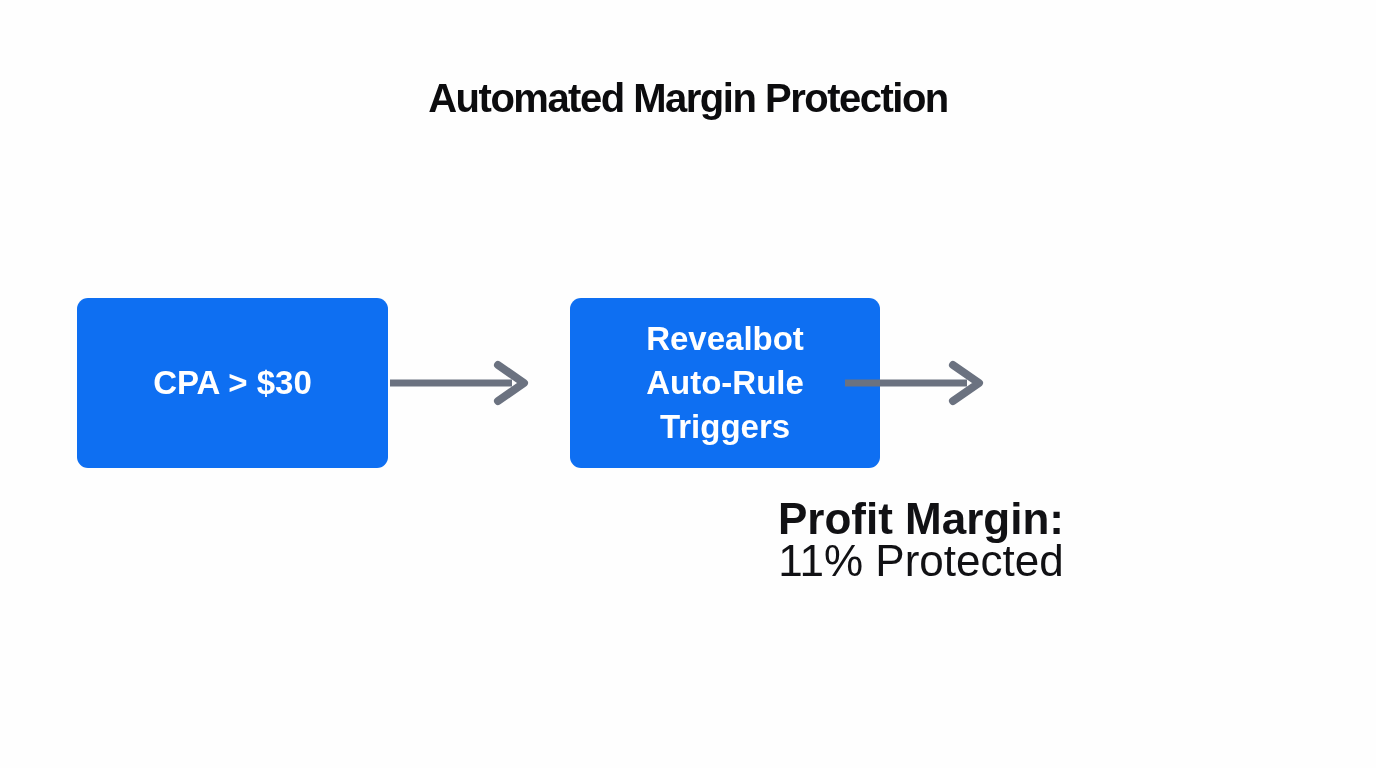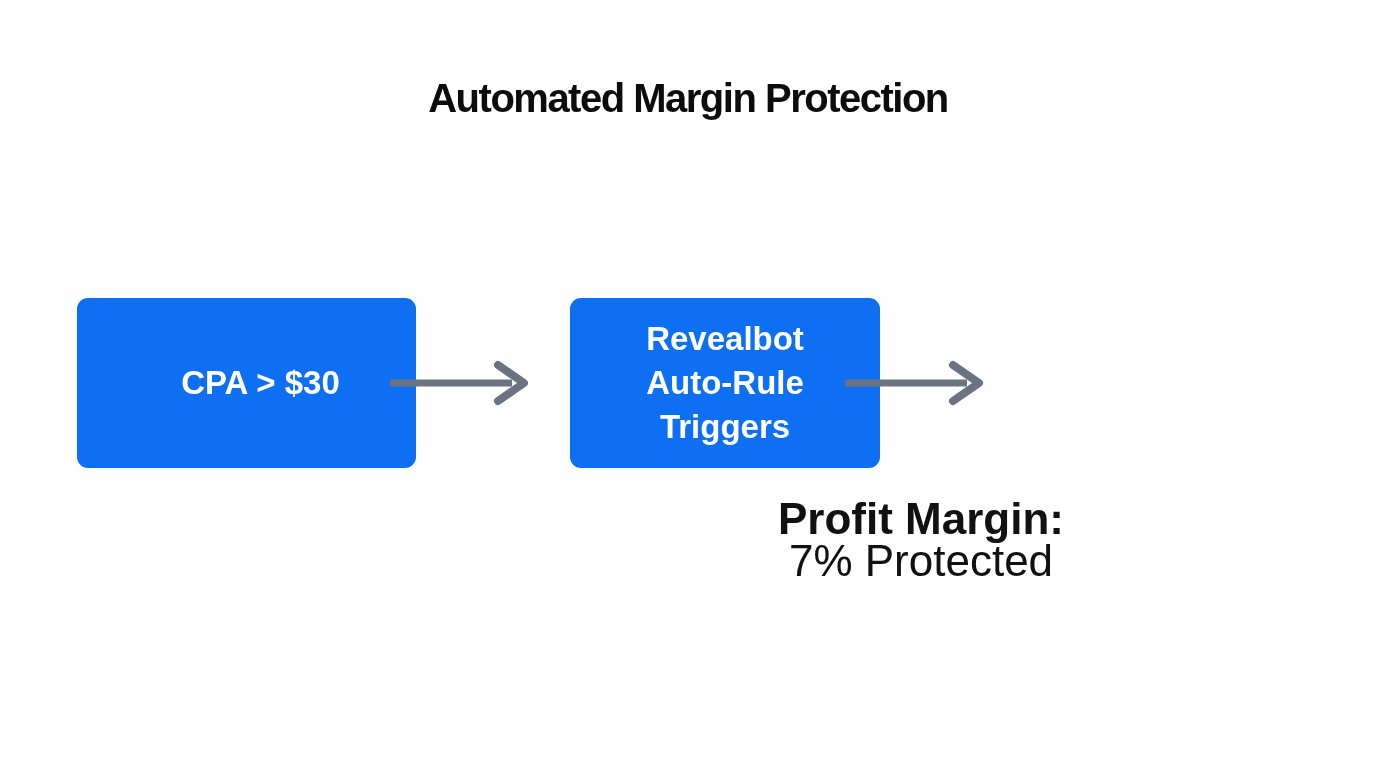--- a/index.html
+++ b/index.html
@@ -40,21 +40,21 @@
     display: flex;
     align-items: center;
     justify-content: center;
     color: var(--node-text, #ffffff);
     font-weight: bold;
     font-size: 33px;
     line-height: 44px;
     text-align: center;
     white-space: pre-line;
   }
-  #node-1 { left: 77px;  width: 311px; padding-left: 28px; }
+  #node-1 { left: 77px;  width: 311px; }
   #node-2 { left: 533px; width: 310px; margin-left: 37px; }
   #node-3 { left: 988px; width: 309px; }
   .flow-arrow {
     position: absolute;
     top: 358px;
     width: 145px;
     height: 50px;
   }
   #arrow-1 { left: 388px; }
   #arrow-2 { left: 843px; }
@@ -105,16 +105,16 @@
   </div>
 
   <svg id="arrow-2" class="flow-arrow" viewBox="0 0 145 50" aria-hidden="true">
     <line x1="2" y1="25" x2="124" y2="25" stroke-width="7"></line>
     <polyline points="110,7 136,25 110,43" stroke-width="8" stroke-linecap="round" stroke-linejoin="round"></polyline>
   </svg>
 
 
   <div class="annotation">
     <span class="heading">Profit Margin:</span>
-    <span class="value">7% Protected</span>
+    <span class="value">11% Protected</span>
   </div>
 
 </div>
 
 </body></html>

